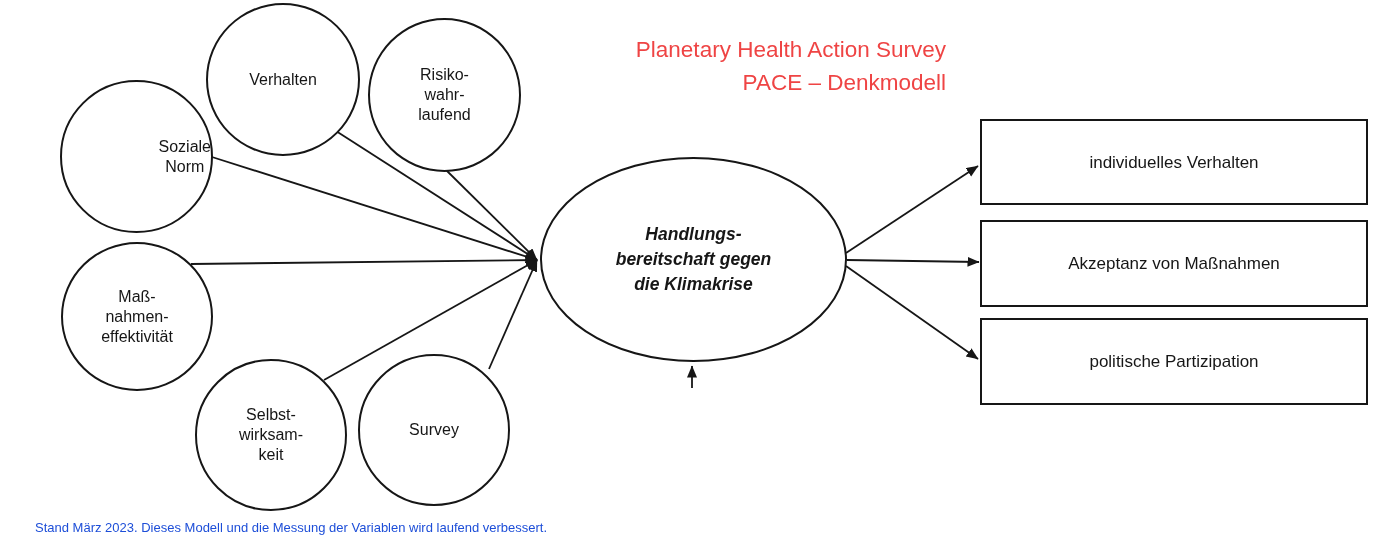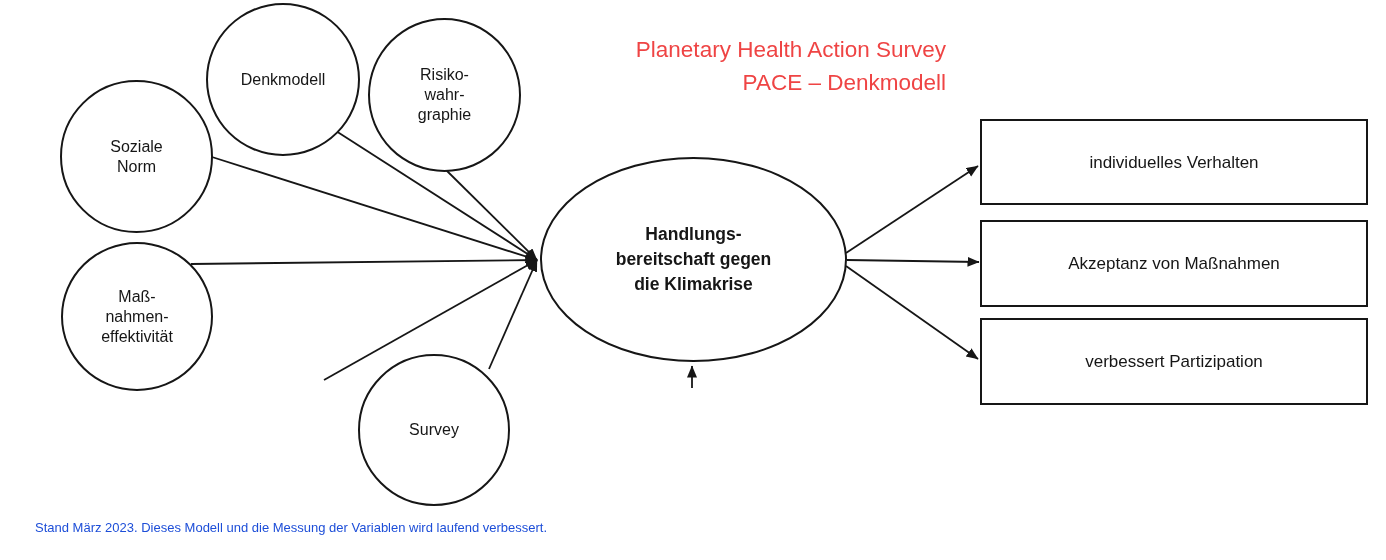--- a/index.html
+++ b/index.html
@@ -79,28 +79,28 @@
     position: absolute;
     z-index: 2;
     left: 35px;
     top: 520px;
     font-size: 13px;
     line-height: 16px;
     color: #1d4ed8;
   }
 
   
-  .n-soziale-norm   { left: 60px;  top: 80px;  width: 153px; height: 153px; }
+  .n-soziale-norm   { left: 60px;  top: 80px;  width: 153px; height: 153px; justify-content: flex-end; }
   .n-vertrauen      { left: 206px; top: 3px;   width: 154px; height: 153px; }
   .n-risiko         { left: 368px; top: 18px;  width: 153px; height: 154px; }
   .n-massnahmen     { left: 61px;  top: 242px; width: 152px; height: 149px; }
   .n-selbst         { left: 195px; top: 359px; width: 152px; height: 152px; }
   .n-wissen         { left: 358px; top: 354px; width: 152px; height: 152px; }
   .n-sozio          { left: 617px; top: 387px; width: 150px; height: 150px; }
-  .n-handlung       { left: 540px; top: 157px; width: 307px; height: 205px; }
+  .n-handlung       { left: 540px; top: 157px; width: 307px; height: 205px; font-style: italic; }
 
   
   .b-individuell    { top: 119px; height: 86px; }
   .b-akzeptanz      { top: 220px; height: 87px; }
   .b-politisch      { top: 318px; height: 87px; }
 </style>
 </head>
 <body>
 
 <div class="canvas">
@@ -129,35 +129,40 @@
     <div>Planetary Health Action Survey</div>
     <div>PACE – Denkmodell</div>
   </div>
 
   <div class="node circle n-soziale-norm">
     <span class="label">Soziale
 Norm</span>
   </div>
 
   <div class="node circle n-vertrauen">
-    <span class="label">Denkmodell</span>
+    <span class="label">Verhalten</span>
   </div>
 
   <div class="node circle n-risiko">
     <span class="label">Risiko-
 wahr-
-graphie</span>
+laufend</span>
   </div>
 
   <div class="node circle n-massnahmen">
     <span class="label">Maß-
 nahmen-
 effektivität</span>
   </div>
 
+  <div class="node circle n-selbst">
+    <span class="label">Selbst-
+wirksam-
+keit</span>
+  </div>
 
   <div class="node circle n-wissen">
     <span class="label">Survey</span>
   </div>
 
 
   <div class="node ellipse n-handlung">
     <span class="label">Handlungs-
 bereitschaft gegen
 die Klimakrise</span>
@@ -165,18 +170,18 @@
 
   <div class="outcome b-individuell">
     <span class="label">individuelles Verhalten</span>
   </div>
 
   <div class="outcome b-akzeptanz">
     <span class="label">Akzeptanz von Maßnahmen</span>
   </div>
 
   <div class="outcome b-politisch">
-    <span class="label">verbessert Partizipation</span>
+    <span class="label">politische Partizipation</span>
   </div>
 
   <div class="footnote">Stand März 2023. Dieses Modell und die Messung der Variablen wird laufend verbessert.</div>
 
 </div>
 
 </body></html>

